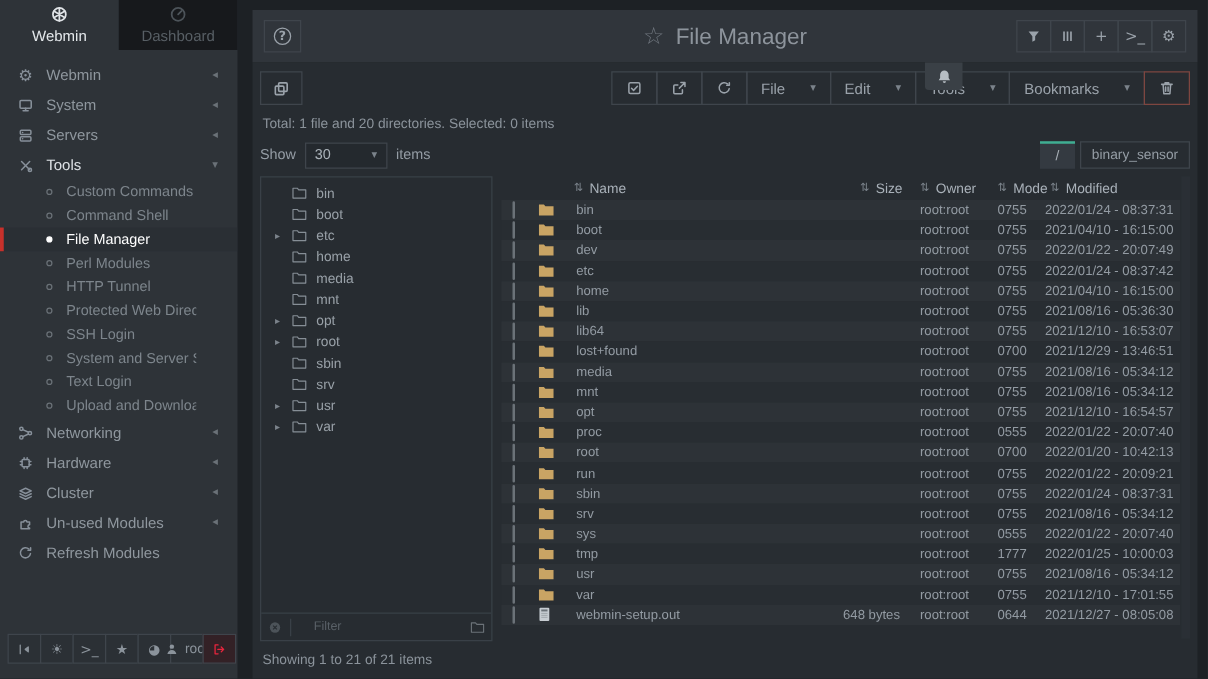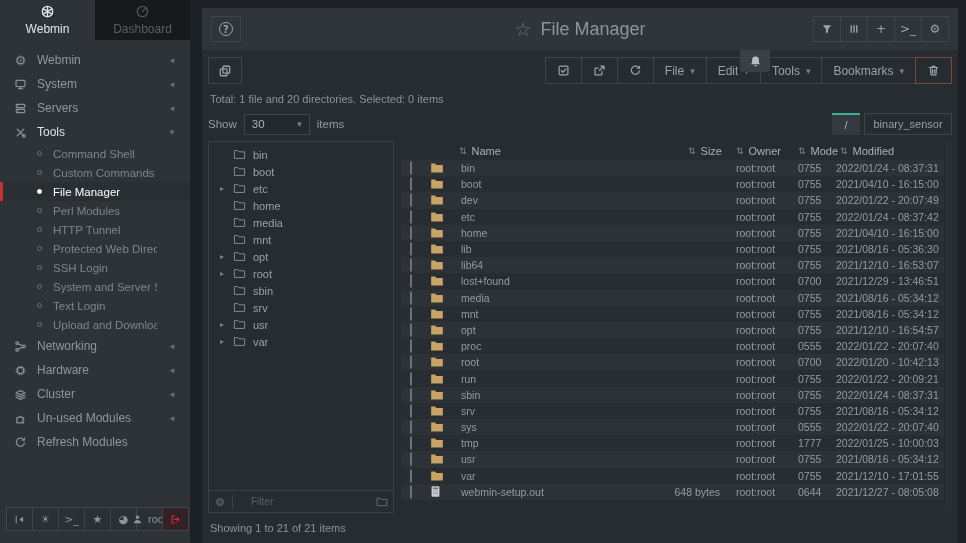--- a/index.html
+++ b/index.html
@@ -49,21 +49,21 @@
   .h-star{font-size:19px;color:#6f767e}
   .h-actions{margin-left:auto;display:flex}
   .h-btn{width:28px;height:26px;border:1px solid #3f454c;margin-left:-1px;display:flex;align-items:center;justify-content:center;color:#9aa2aa;font-size:12px;cursor:pointer}
   .bell-tab{position:absolute;right:8px;top:50px;width:30px;height:22px;background:#3a4046;border-radius:0 0 3px 3px;display:flex;align-items:center;justify-content:center;color:#b6bdc3;font-size:13px;z-index:4;cursor:pointer}
 
   
   .content{position:absolute;left:202px;top:50px;width:756px;height:493px;background:#272c31;display:flex;flex-direction:column;padding:0 6px}
   .fm-toolbar{display:flex;align-items:flex-start;justify-content:space-between;padding-top:7px;flex:none}
   .copy-btn{width:34px;height:27px;border:1px solid #3f454c;display:flex;align-items:center;justify-content:center;color:#9aa2aa;font-size:14px;cursor:pointer}
   .tb-group{display:flex}
-  .tb-btn{height:27px;border:1px solid #3f454c;margin-left:-1px;display:flex;align-items:center;justify-content:center;gap:6px;padding:0 11px;color:#9aa2aa;font-size:12px;cursor:pointer;white-space:nowrap}
+  .tb-btn{height:27px;border:1px solid #3f454c;margin-left:-1px;display:flex;align-items:center;justify-content:center;gap:20px;padding:0 11px;color:#9aa2aa;font-size:12px;cursor:pointer;white-space:nowrap}
   .tb-btn .ic{font-size:13px}
   .tb-btn .ic:empty,.tb-btn .lbl:empty,.tb-btn .tb-caret:empty{display:none}
   .tb-btn .tb-caret{font-size:9px;color:#7b838b}
   .tb-btn.danger{border-color:#7e4640;position:relative;z-index:1}
   .summary{font-size:11px;color:#8b939b;padding:9px 2px 0;flex:none}
   .controls{display:flex;justify-content:space-between;align-items:center;padding:8px 0 6px;flex:none}
   .show-group{display:flex;align-items:center;gap:7px;font-size:11.5px;color:#959da5}
   .show-select{width:66px;height:21px;background:#24292e;border:1px solid #3f454c;display:flex;align-items:center;justify-content:space-between;padding:0 7px;font-size:11.5px;color:#aab2b9;cursor:pointer}
   .show-select .sel-caret{font-size:9px;color:#7b838b}
   .path-group{display:flex;gap:4px}
@@ -179,28 +179,28 @@
             </svg>
           </span>
 
           <span class="mi-label">Tools</span>
           <span class="mi-chev ch">▾</span>
         </div>
 
         <div class="menu-item sub">
 
           <span class="bullet"></span>
+          <span class="mi-label">Custom Commands</span>
+          <span class="mi-chev ch"></span>
+        </div>
+
+        <div class="menu-item sub">
+
+          <span class="bullet"></span>
           <span class="mi-label">Command Shell</span>
-          <span class="mi-chev ch"></span>
-        </div>
-
-        <div class="menu-item sub">
-
-          <span class="bullet"></span>
-          <span class="mi-label">Custom Commands</span>
           <span class="mi-chev ch"></span>
         </div>
 
         <div class="menu-item sub active">
 
           <span class="bullet"></span>
           <span class="mi-label">File Manager</span>
           <span class="mi-chev ch"></span>
         </div>
 

